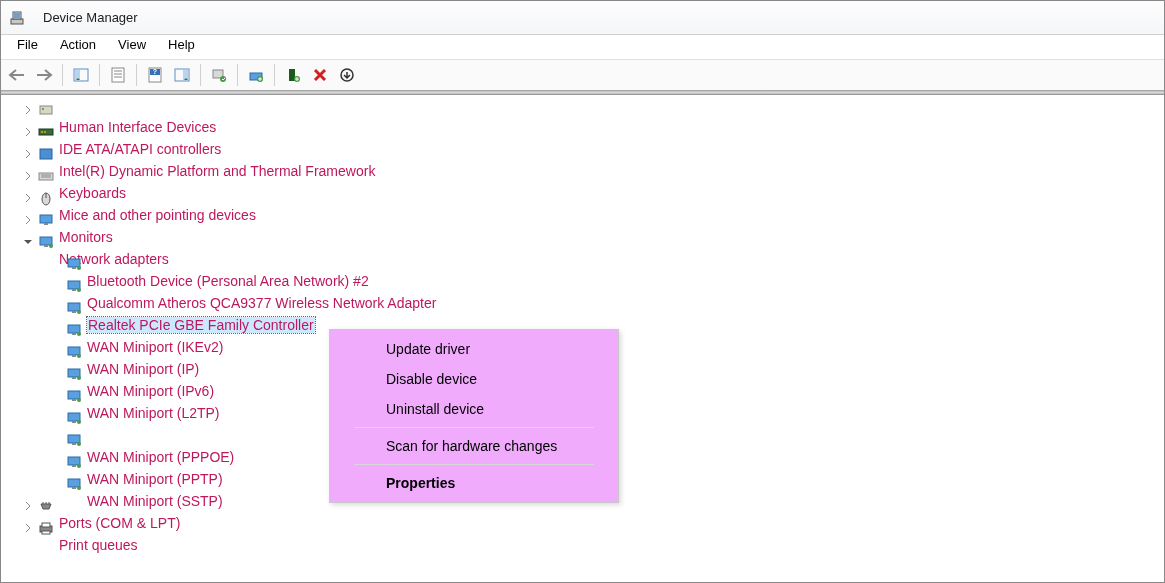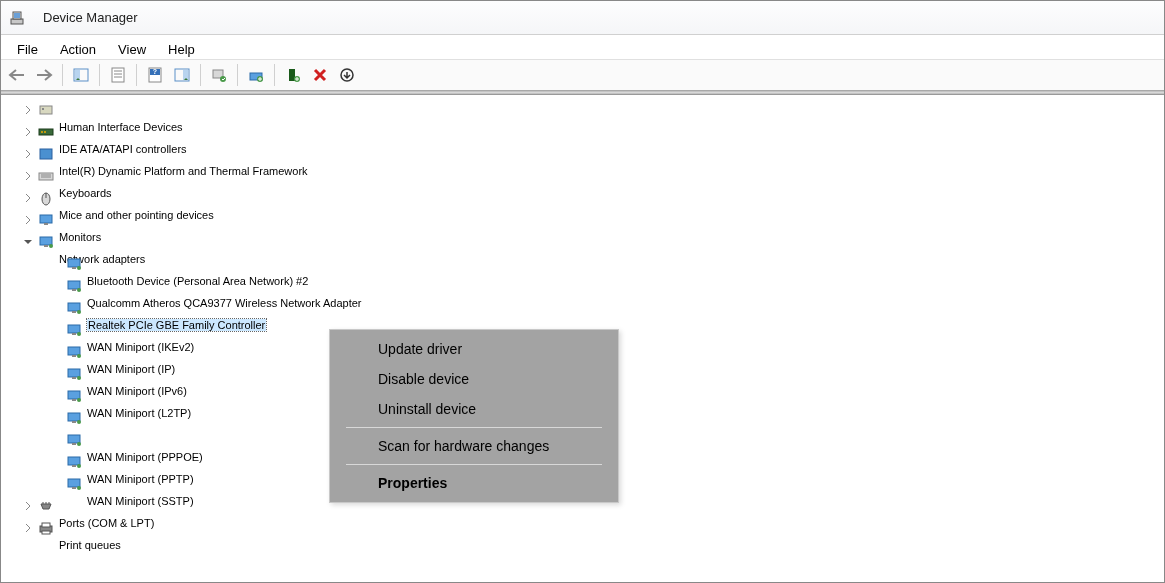--- a/index.html
+++ b/index.html
@@ -20,21 +20,21 @@
   display: flex;
   align-items: center;
   padding: 0 8px;
   gap: 12px;
 }
 .titlebar .icon { width: 16px; height: 16px; margin-right: 6px; }
 .titlebar-title { font-size: 13px; color: #222; }
 .menubar {
   height: 24px;
   display: flex;
-  align-items: flex-end;
+  align-items: flex-start;
   padding: 0 6px;
   gap: 2px;
 }
 .menubar .menu-item {
   padding: 2px 10px;
   cursor: default;
 }
 .toolbar {
   height: 32px;
   border-top: 1px solid #e0e0e0;
@@ -70,37 +70,37 @@
   width: 14px; height: 14px;
   display: inline-flex; align-items:center; justify-content:center;
   color: #666; font-size: 10px;
   margin-right: 2px;
 }
 .node-icon {
   width: 18px; height: 16px;
   display: inline-flex; align-items:center; justify-content:center;
   margin-right: 4px;
 }
-.node-label { font-size: 11px; color: #000000; margin-top: 34px; }
+.node-label { font-size: 14px; color: #be185d; margin-top: 34px; }
 .node-label.selected {
   background: #cce8ff;
   outline: 1px dotted #666;
   padding: 0 1px;
 }
 .indent-0 { padding-left: 0; }
 .indent-1 { padding-left: 28px; }
 .context-menu {
   position: absolute;
   left: 328px;
   top: 328px;
   width: 290px;
-  background: #a3a3a3;
+  background: #f0abfc;
   border: 1px solid #c8c8c8;
   box-shadow: 2px 2px 5px rgba(0,0,0,0.15);
-  padding: 4px 8px;
+  padding: 4px 16px;
 }
 .context-menu .cm-item {
   padding: 7px 20px 7px 40px;
   font-size: 14px;
   cursor: default;
 }
 .context-menu .cm-sep {
   height: 1px; background: #d8d8d8; margin: 3px 8px;
 }
 .context-menu .cm-item.bold { font-weight: 700; }

